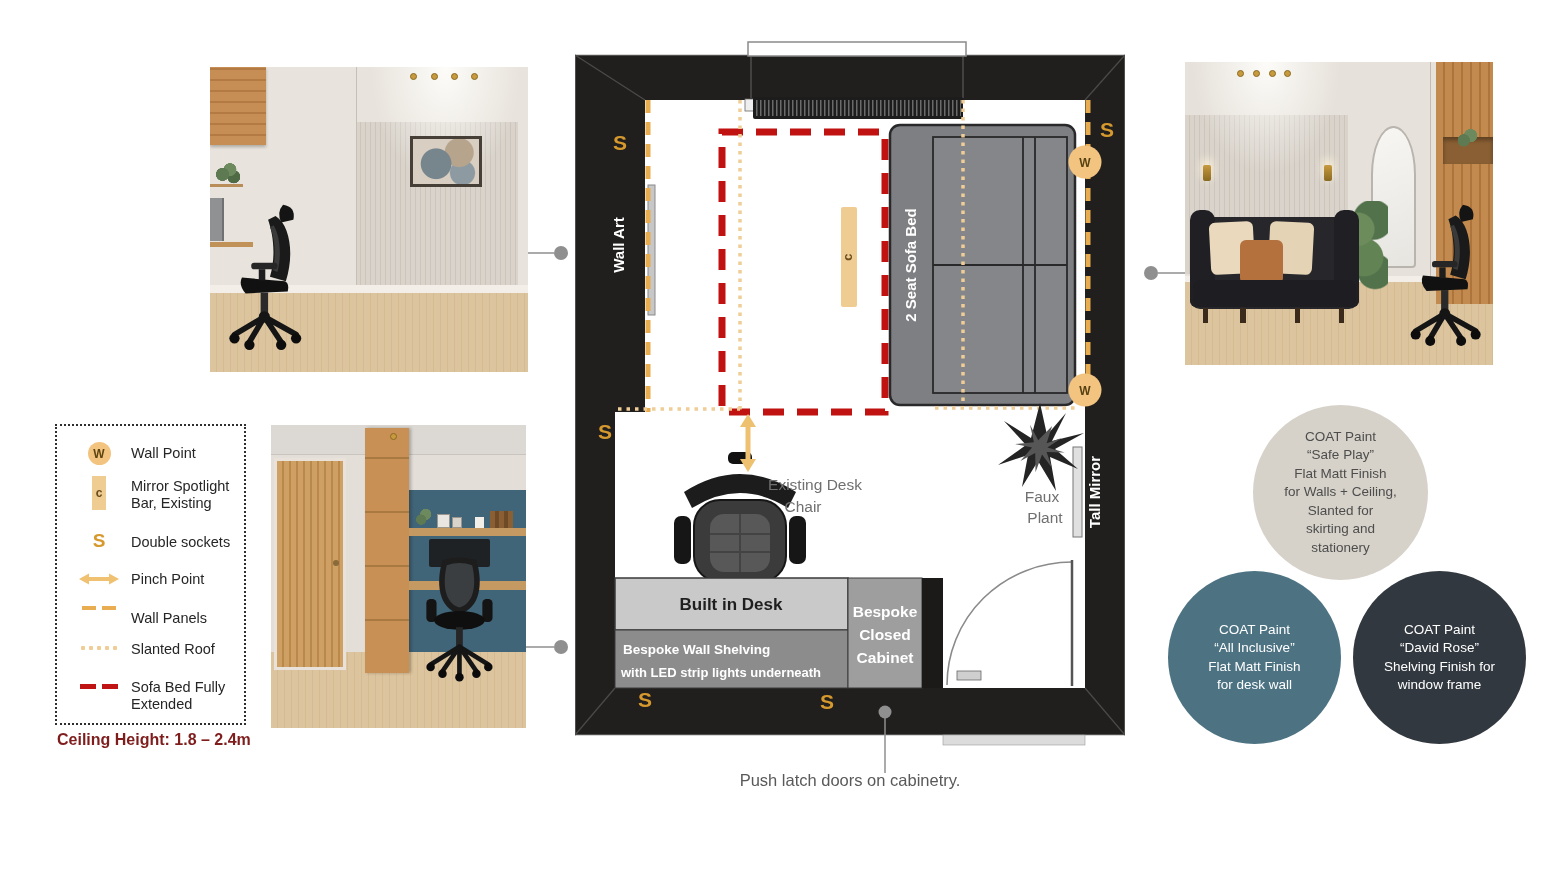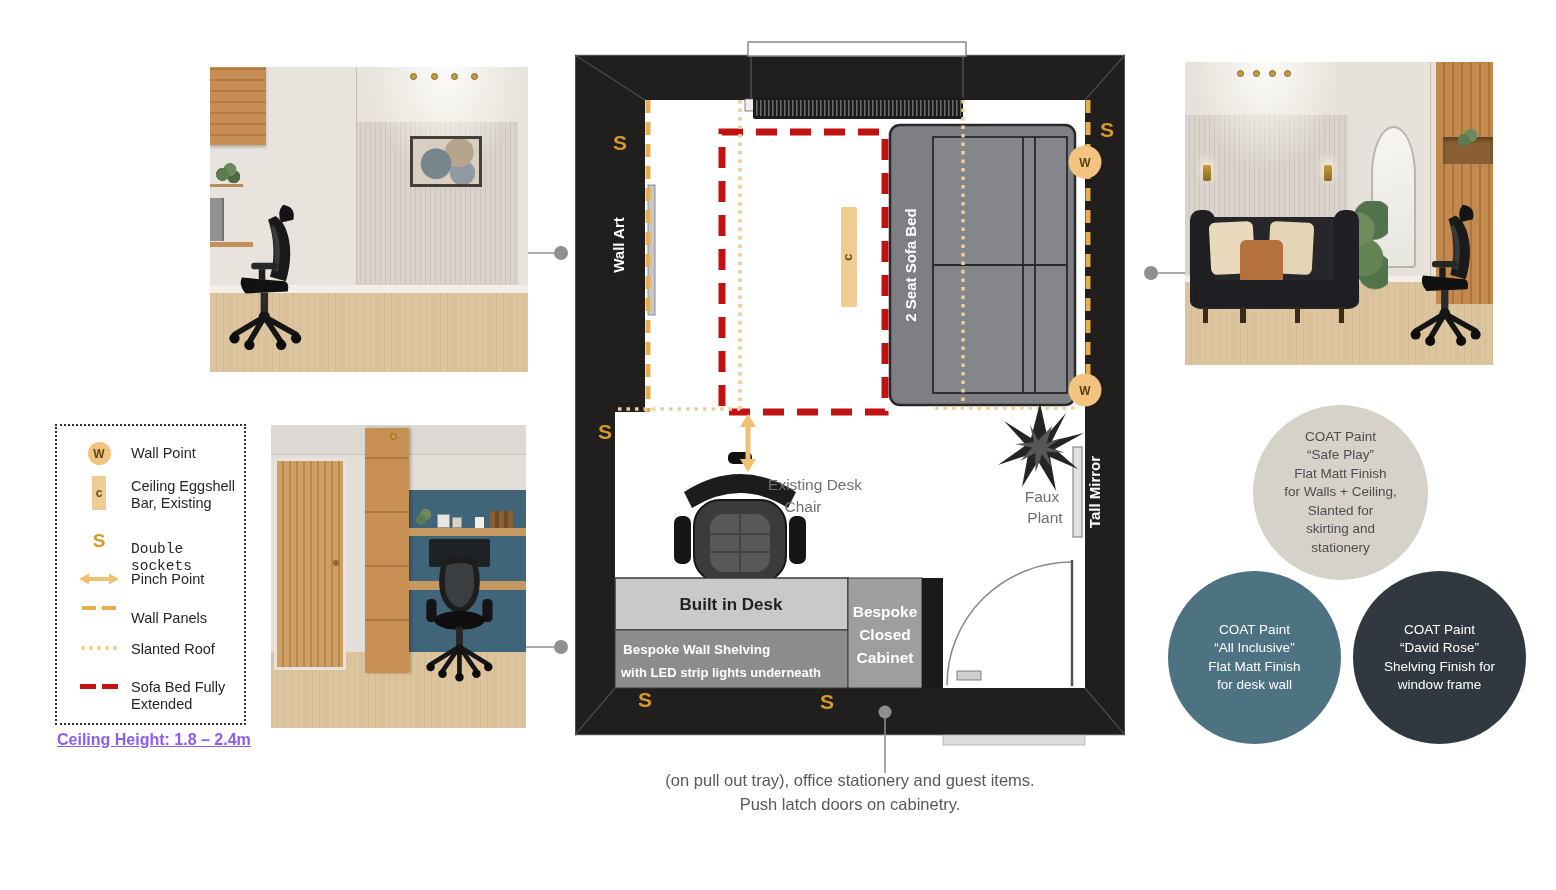--- a/index.html
+++ b/index.html
@@ -14,21 +14,21 @@
   .lg-icon { position:absolute; left:8px; width:44px; display:flex; justify-content:center; align-items:center; }
   .lg-label { position:absolute; left:62px; font-size:14.5px; color:#262626; line-height:17px; }
   .w-circle { width:23px; height:23px; border-radius:50%; background:#f3c47f; color:#5d4413;
     font-size:12px; font-weight:bold; display:flex; align-items:center; justify-content:center; }
   .c-rect { width:14px; height:34px; background:#efcc92; color:#6b4e1d; font-size:12px; font-weight:bold;
     display:flex; align-items:center; justify-content:center; }
   .s-letter { color:#d6992e; font-size:19px; font-weight:bold; }
   .dash-tan { width:14px; height:4px; background:#e8ac51; display:inline-block; margin:0 3px; }
   .dash-red { width:16px; height:5px; background:#c01313; display:inline-block; margin:0 3px; }
   .dot-tan { width:4px; height:4px; background:#f0cd96; display:inline-block; margin:0 2px; border-radius:1px; }
-  #ceiling-note { position:absolute; left:57px; top:731px; font-size:16px; font-weight:600; color:#8b5cf6;text-decoration:underline; }
+  #ceiling-note { position:absolute; left:57px; top:731px; font-size:16px; font-weight:600; color:#7f1d1d; }
 
   
   .render { position:absolute; overflow:hidden; background:#e8e3dc; }
   .abs { position:absolute; }
   .ribbed { background:repeating-linear-gradient(90deg,#d9d3cb 0 4px,#ccc5bc 4px 5px); }
   .floorbeige { background:repeating-linear-gradient(90deg,#dcc49e 0 6px,#d4bb92 6px 7px); }
   .wood-block { background:repeating-linear-gradient(0deg,#c68e55 0 9px,#b37b43 9px 11px); }
   .skirt { background:#f3efe8; }
   .golddot { width:7px; height:7px; border-radius:50%; background:#c79a3f; border:1px solid #8a6a20; }
   .glow { background:radial-gradient(ellipse at 50% 0%, rgba(255,255,252,0.9) 0%, rgba(255,255,252,0) 65%); }
@@ -185,29 +185,29 @@
       <span class="lg-icon">
           <span class="w-circle">W</span>
         </span>
       <span class="lg-label" style="top:3px;">Wall Point</span>
     </div>
     <div class="lg-row" style="top:46px;">
       <span class="lg-icon" style="top:4px;">
           <span class="c-rect">c</span>
         </span>
       <span class="lg-label" style="top:6px;">
-        <div>Ceiling Eggshell</div>
+        <div>Mirror Spotlight</div>
         <div>Bar, Existing</div>
       </span>
     </div>
     <div class="lg-row" style="top:104px;">
       <span class="lg-icon">
           <span class="s-letter">S</span>
         </span>
-      <span class="lg-label" style="top:11px;font-family:Liberation Mono, monospace;">Double sockets</span>
+      <span class="lg-label" style="top:4px;">Double sockets</span>
     </div>
     <div class="lg-row" style="top:144px;">
       <span class="lg-icon" style="top:2px;">
         <svg width="40" height="14" viewBox="0 0 40 14">
           <line x1="8" y1="7" x2="32" y2="7" stroke="#f0c171" stroke-width="4"></line>
           <polygon points="0,7 10,1.5 10,12.5" fill="#f0c171"></polygon>
           <polygon points="40,7 30,1.5 30,12.5" fill="#f0c171"></polygon>
         </svg>
       </span>
       <span class="lg-label" style="top:1px;">Pinch Point</span>
@@ -383,17 +383,16 @@
     <div>for desk wall</div>
   </div>
   <div id="swatch-david-rose" class="swatch">
     <div>COAT Paint</div>
     <div>“David Rose”</div>
     <div>Shelving Finish for</div>
     <div>window frame</div>
   </div>
 
   <div id="caption">
-    <div>(on pull out tray), office stationery and guest items.</div>
     <div>Push latch doors on cabinetry.</div>
   </div>
 
 </div>
 
 </body></html>

